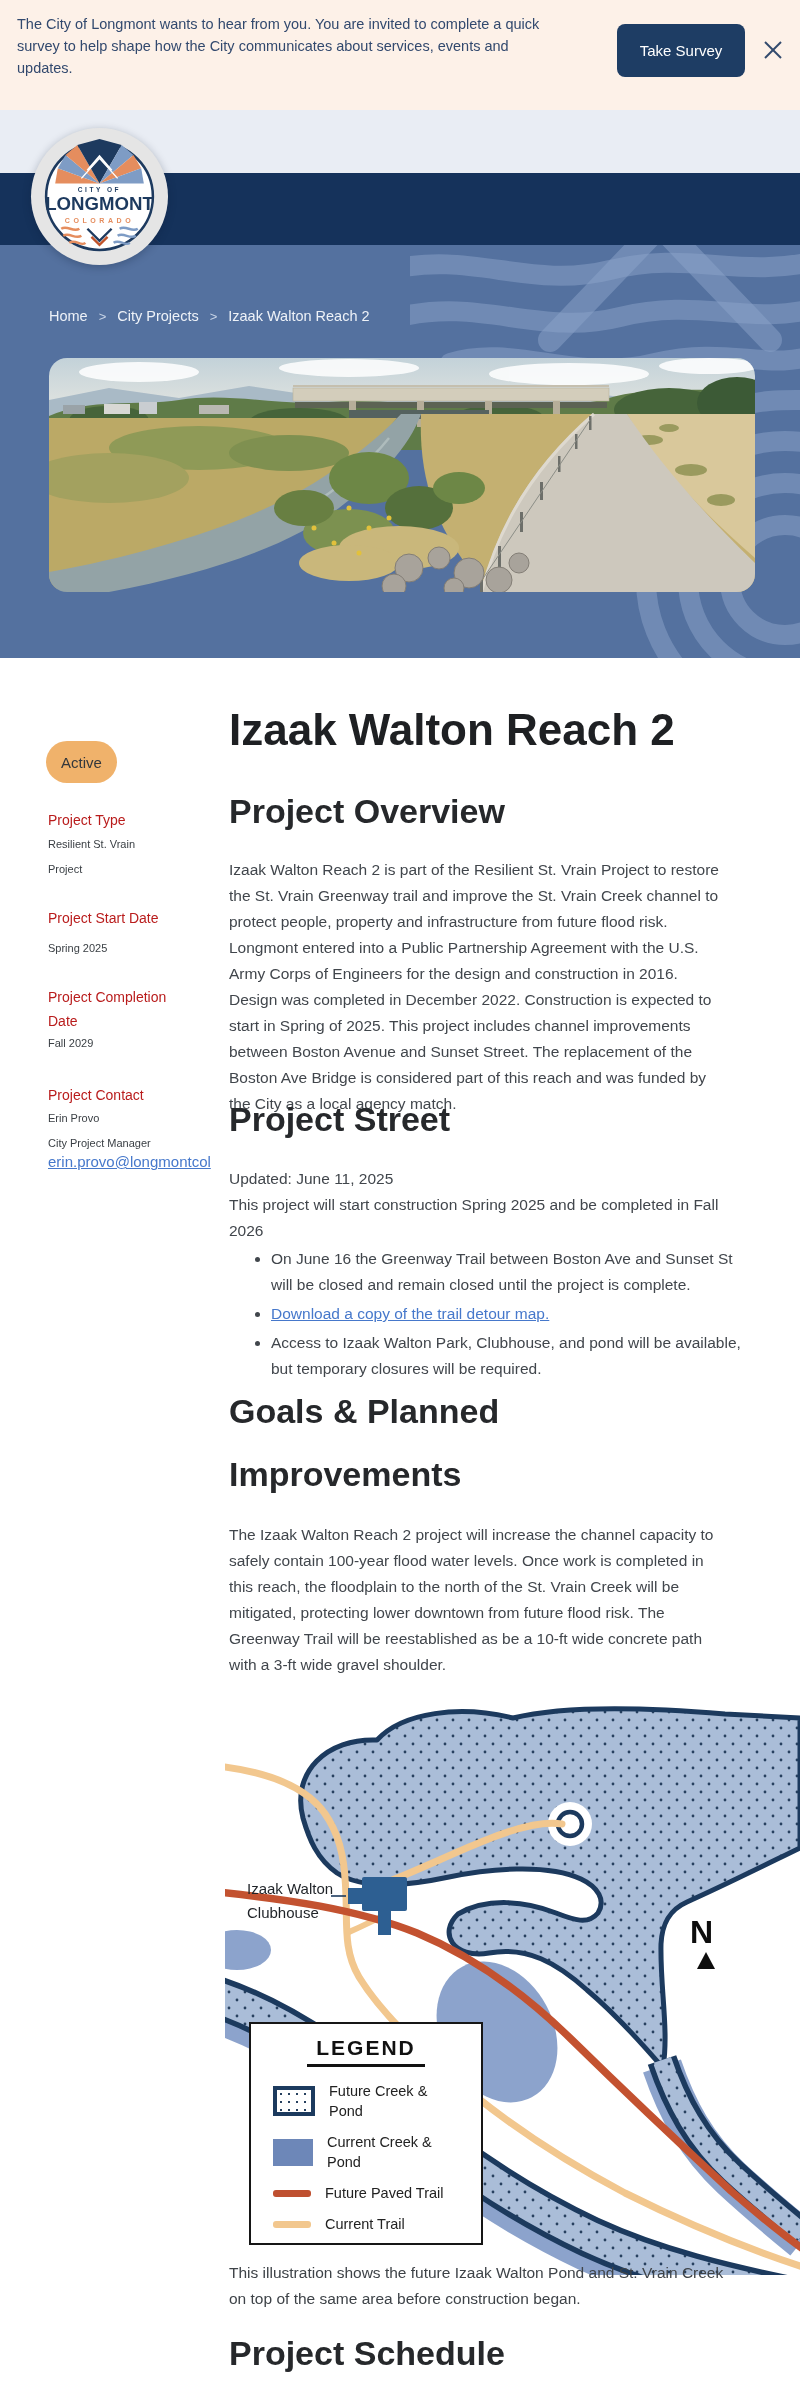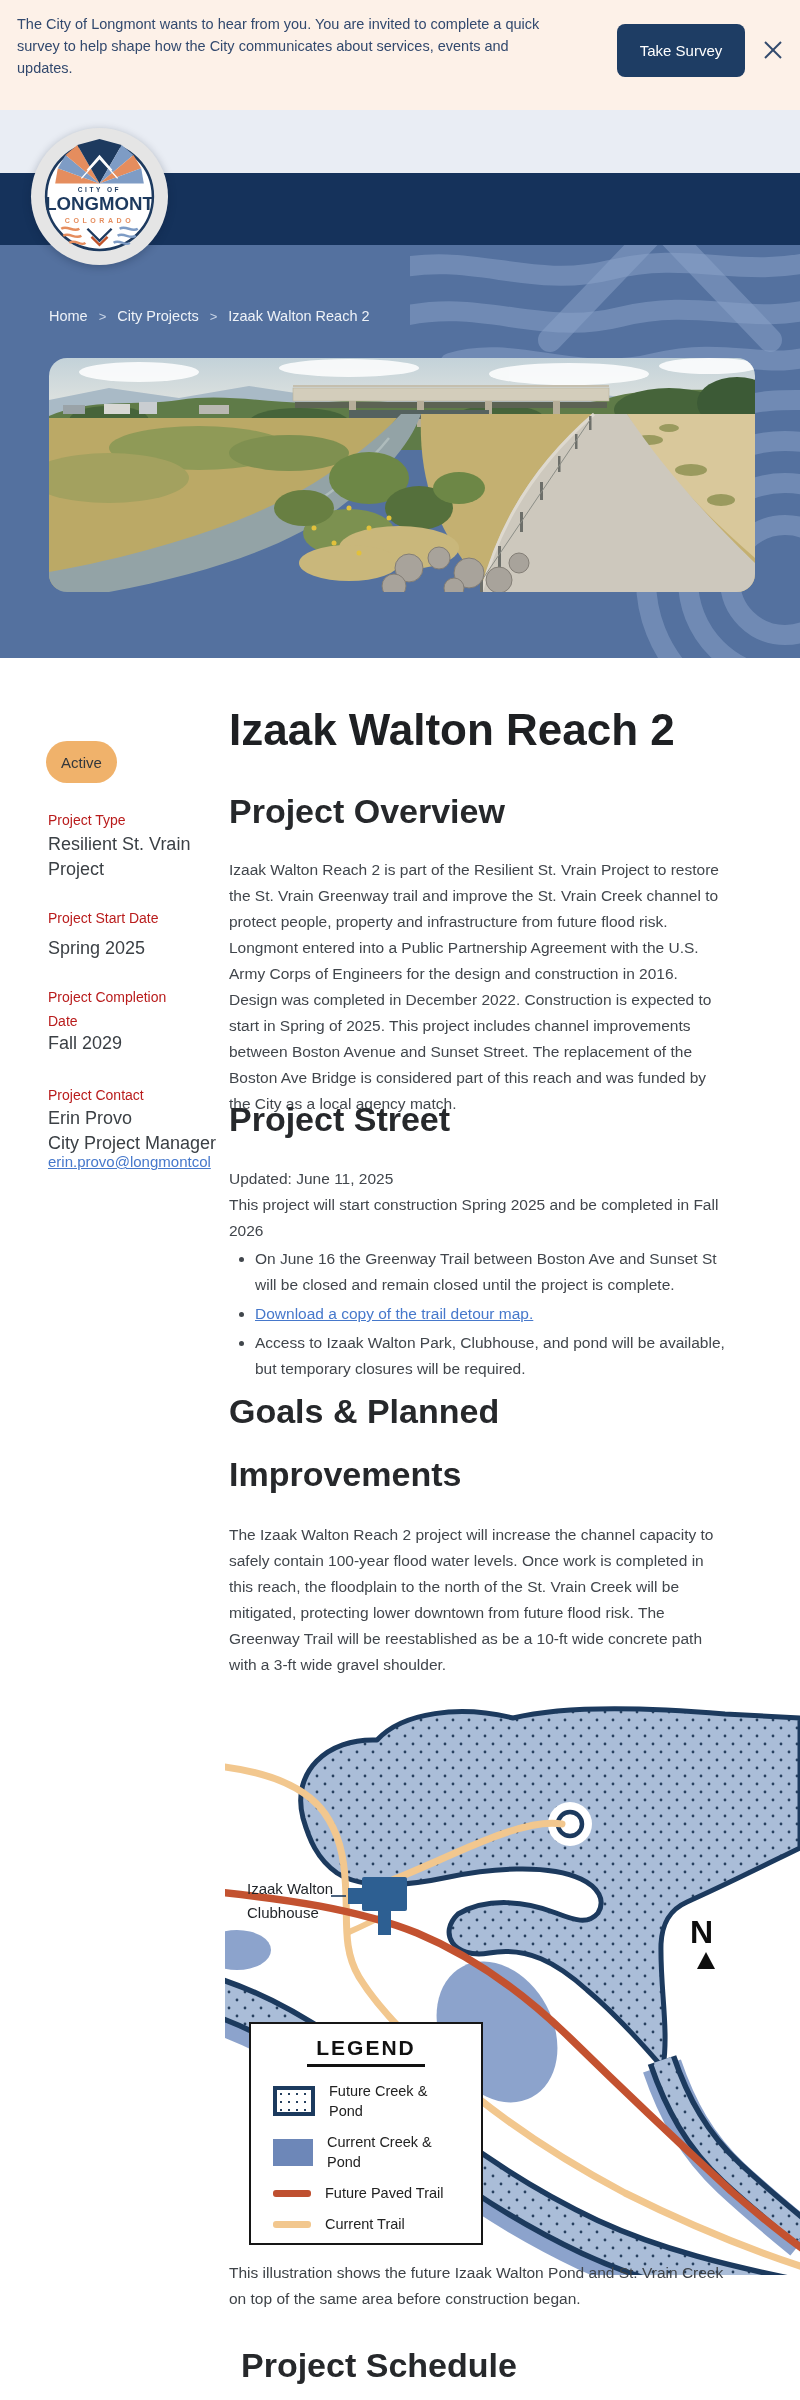--- a/index.html
+++ b/index.html
@@ -35,29 +35,29 @@
   .hero{left:0;top:245px;width:800px;height:413px;background:#54719f;overflow:hidden;}
   .crumbs{left:49px;top:63px;font-size:14.5px;color:#eef2f8;z-index:3;}
   .crumb{cursor:pointer;}
   .crumb-sep{color:#c9d5e7;margin:0 11px;font-size:13px;}
   .photo{left:49px;top:113px;width:706px;height:234px;border-radius:18px;overflow:hidden;z-index:2;}
 
   
   .badge{left:46px;top:741px;width:71px;height:42px;background:#f0b26b;border-radius:21px;
          display:flex;align-items:center;justify-content:center;font-size:15px;color:#33373c;}
   .side-label{font-size:14px;color:#b91c1c;line-height:24px;}
-  .side-value{font-size:18px;color:#3b4045;line-height:25px;}
+  .side-value{font-size:11px;color:#3b4045;line-height:25px;}
   .side-link{font-size:15px;color:#4678cb;text-decoration:underline;white-space:nowrap;overflow:hidden;
              display:block;width:182px;}
   .h1{font-size:44px;font-weight:700;color:#1e2023;}
   .h2{font-size:34px;font-weight:600;color:#26282b;}
   .body-txt{font-size:15.5px;line-height:26px;color:#41464c;}
   .link{color:#4678cb;text-decoration:underline;cursor:pointer;}
   ul.bullets{margin:0;padding:0 0 0 22px;list-style:disc;}
-  ul.bullets li{margin:0 0 3px 0;}
+  ul.bullets li{margin:0 0 3px 16px;}
 
   
   .club-label{left:247px;top:1877px;font-size:15px;line-height:23.5px;color:#1f2328;}
   .compass-n{left:690px;top:1914px;font-size:32px;font-weight:700;color:#0d0d0d;}
   .compass-arrow{left:697px;top:1952px;width:0;height:0;border-left:9px solid transparent;
                  border-right:9px solid transparent;border-bottom:17px solid #0d0d0d;}
   .legend{left:249px;top:2022px;width:230px;height:219px;background:#fff;border:2px solid #161616;z-index:4;}
   .lg-title{text-align:center;margin-top:12px;font-size:21px;font-weight:700;letter-spacing:2px;color:#111;}
   .lg-rule{width:118px;height:3px;background:#111;margin:4px auto 14px auto;}
   .lg-row{display:flex;align-items:center;gap:14px;padding-left:22px;margin-bottom:11px;}
@@ -399,15 +399,15 @@
     </div>
     <div class="lg-row">
       <span class="sw-trail"></span>
       <span class="lg-label">Current Trail</span>
     </div>
   </div>
 
   <div class="abs caption pre">This illustration shows the future Izaak Walton Pond and St. Vrain Creek
 on top of the same area before construction began.</div>
 
-  <h2 class="abs h2" style="left:229px;top:2334px;margin:12px;">Project Schedule</h2>
+  <h2 class="abs h2" style="left:229px;top:2334px;margin:0;">Project Schedule</h2>
 
 </div>
 
 </body></html>

